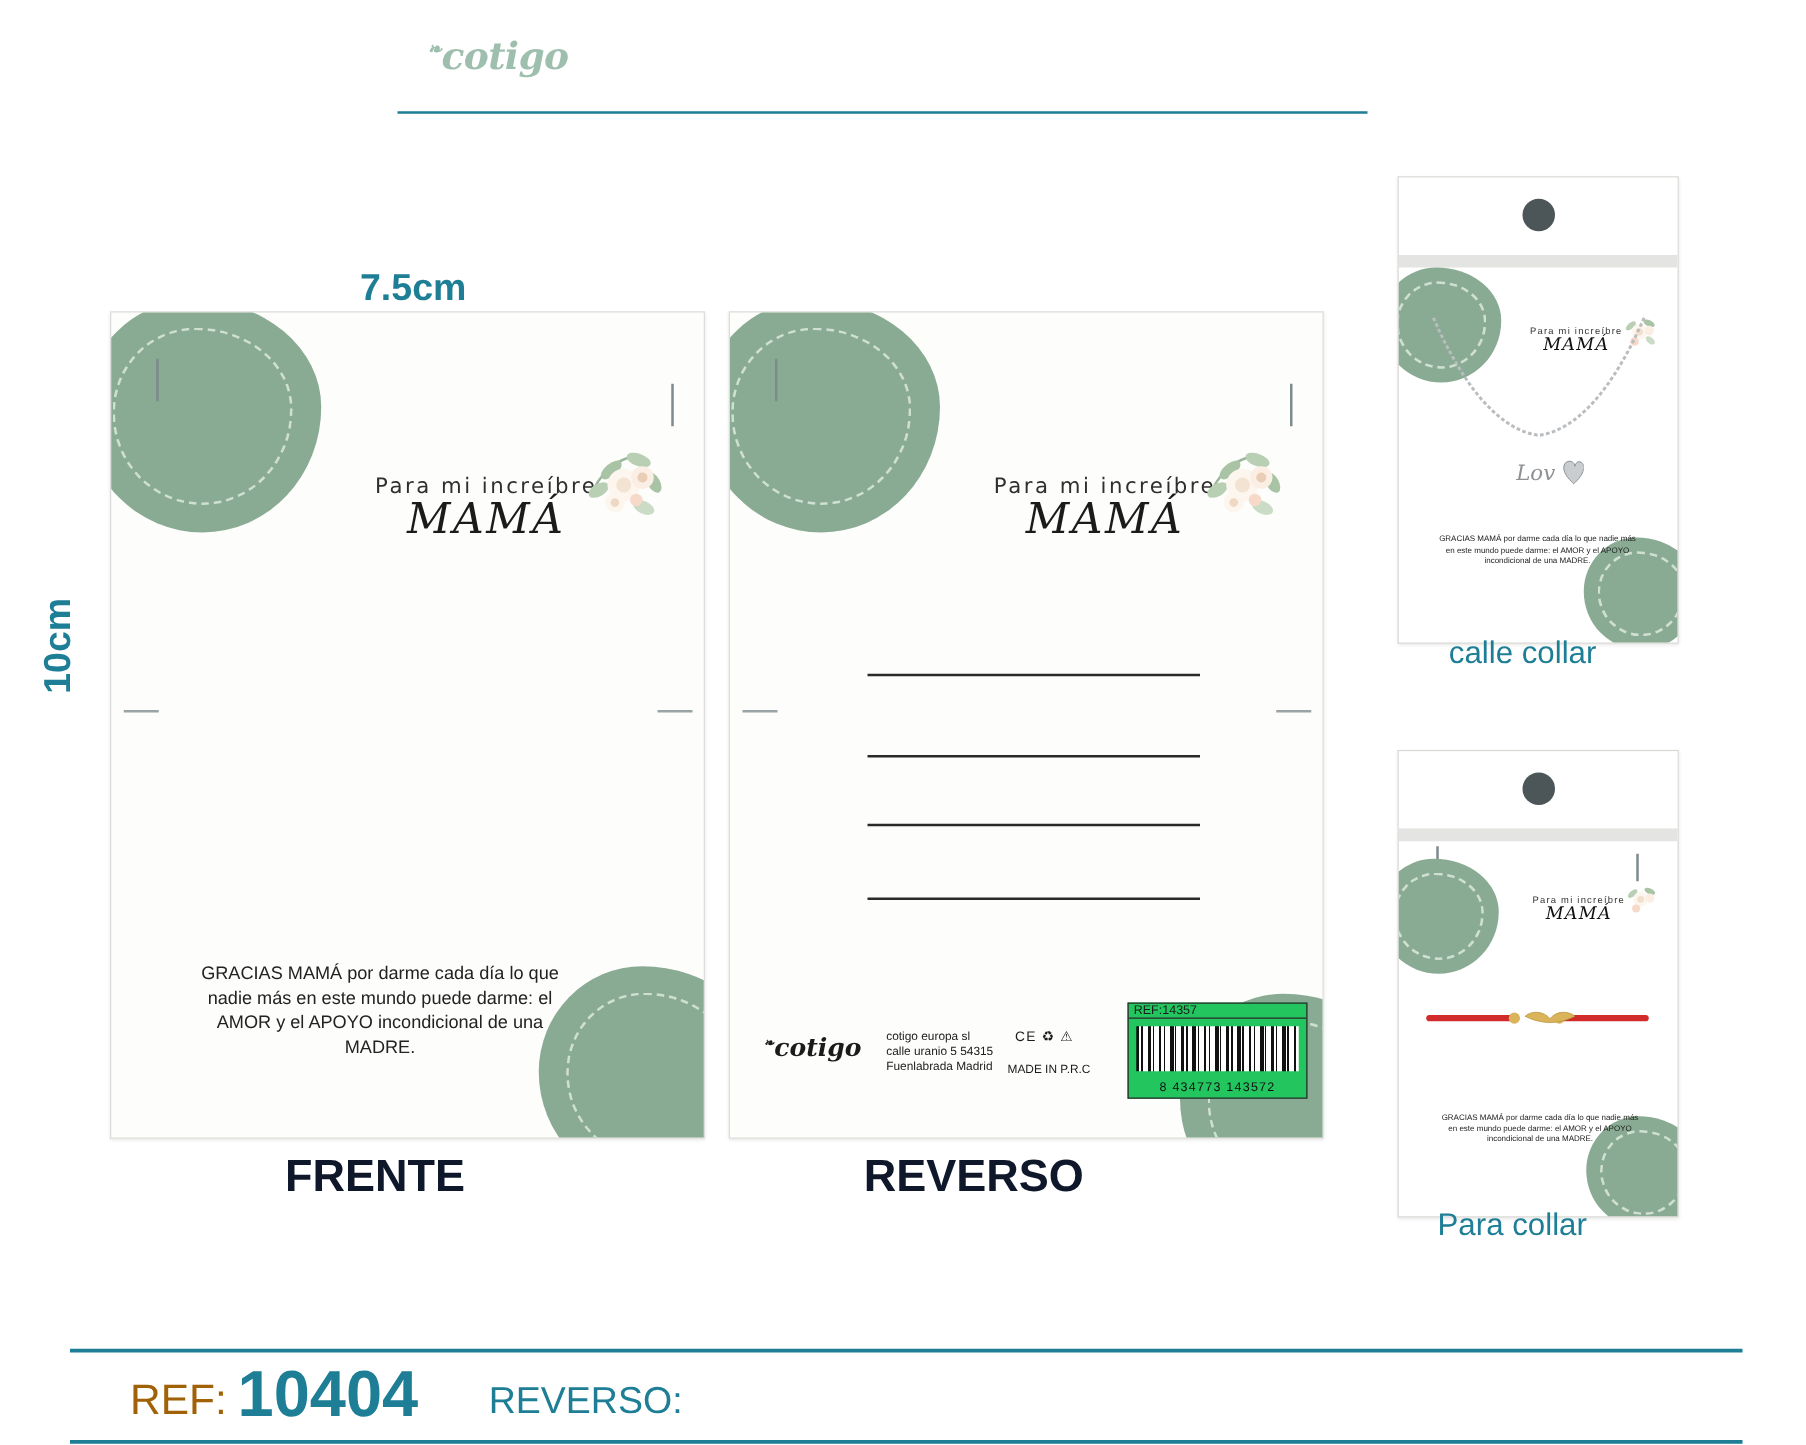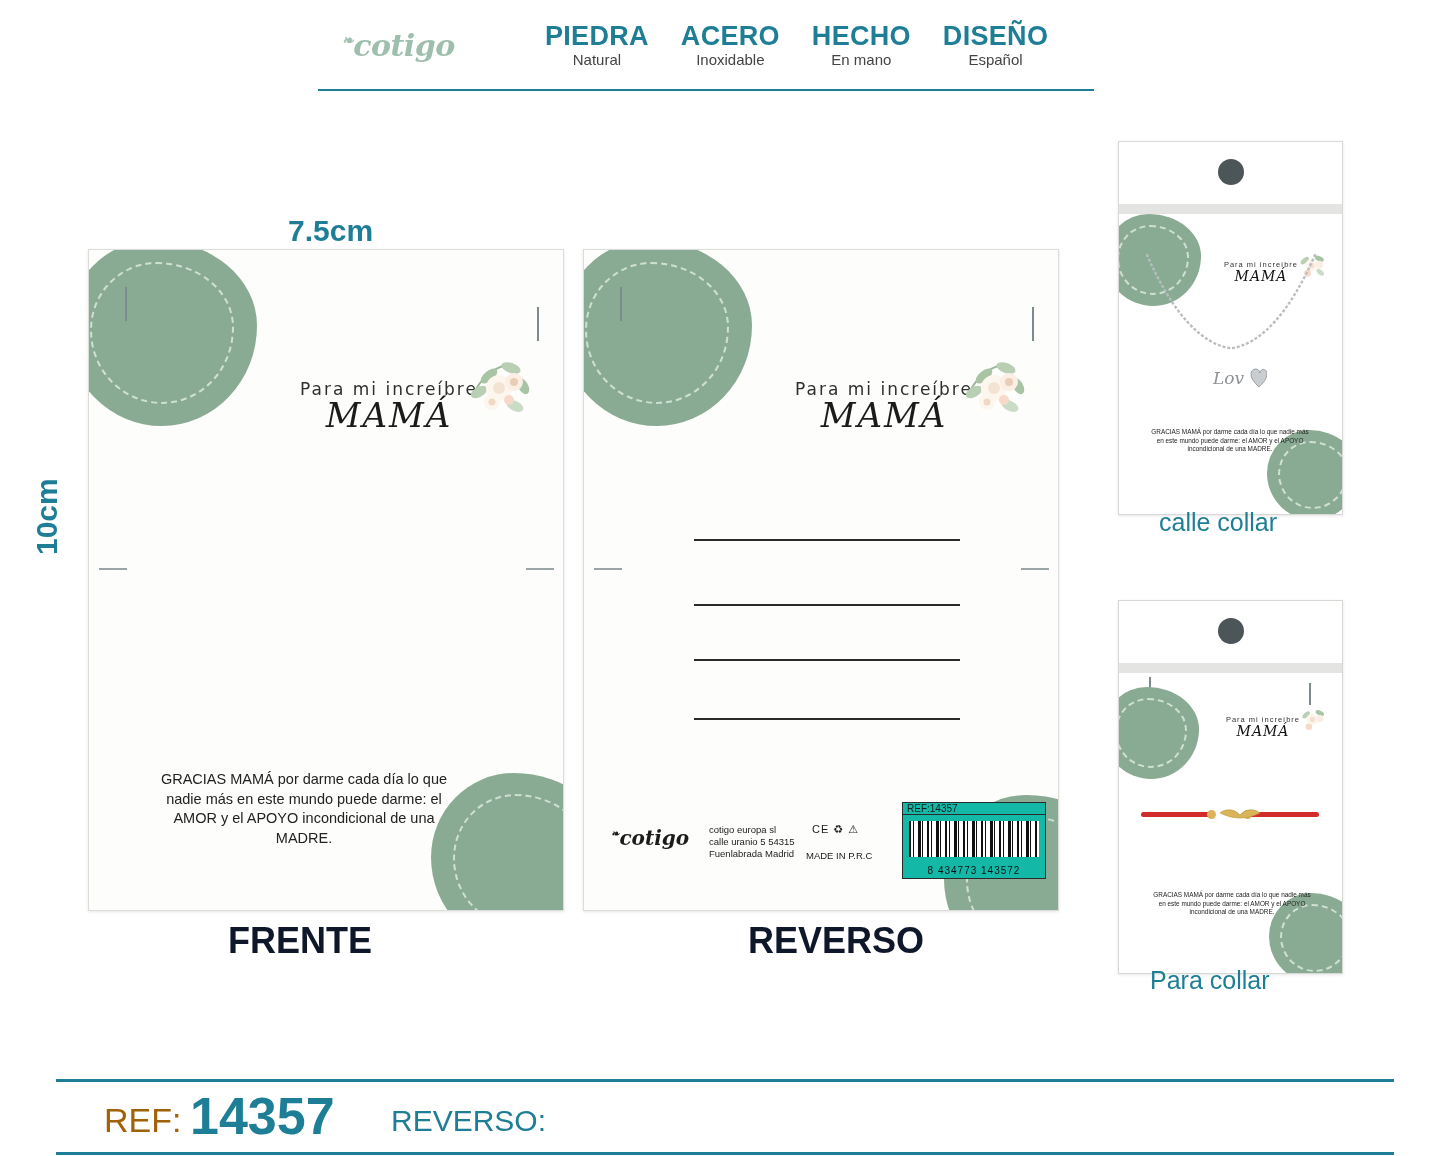--- a/index.html
+++ b/index.html
@@ -181,21 +181,21 @@
     color: #1b1b1b;
     letter-spacing: 1px;
   }
   .foot-made {
     position: absolute;
     font-size: 9.5px;
     color: #1b1b1b;
   }
   .barcode-box {
     position: absolute;
-    background: #14b8a6;
+    background: #22c55e;
     border: 1px solid #2a2a2a;
   }
   .barcode-ref {
     position: absolute;
     font-size: 10px;
     color: #1b1b1b;
     border-bottom: 1px solid #2a2a2a;
     width: 100%;
     box-sizing: border-box;
     padding-left: 4px;
@@ -340,38 +340,20 @@
   }
 </style>
 </head>
 <body>
 
 <div class="header">
   <div class="brand-logo">
     <span class="leaf">❧</span><span>cotigo</span>
   </div>
 
-  <div class="header-claims">
-    <div class="claim">
-      <span class="big">PIEDRA</span>
-      <span class="small">Natural</span>
-    </div>
-    <div class="claim">
-      <span class="big">ACERO</span>
-      <span class="small">Inoxidable</span>
-    </div>
-    <div class="claim">
-      <span class="big">HECHO</span>
-      <span class="small">En mano</span>
-    </div>
-    <div class="claim">
-      <span class="big">DISEÑO</span>
-      <span class="small">Español</span>
-    </div>
-  </div>
 
   <div class="header-rule"></div>
 </div>
 
 <div class="dim-width">7.5cm</div>
 <div class="dim-height">10cm</div>
 
 <div class="card" id="card-front">
 
   <div class="scallop" style="left:-22px; top:-10px; width:190px; height:186px;"></div>
@@ -451,21 +433,21 @@
   <div class="foot-marks" style="left:228px; top:573px;">CE ♻ ⚠</div>
   <div class="foot-made" style="left:222px; top:600px;">MADE IN P.R.C</div>
 
   <div class="barcode-box" style="left:318px; top:552px; width:142px; height:75px;">
     <div class="barcode-ref" style="left:0; top:0;">REF:14357</div>
     <div class="barcode-bars"></div>
     <div class="barcode-num">8 434773 143572</div>
   </div>
 </div>
 
-<div class="caption" style="left:748px; top:920px;">REVERSO</div>
+<div class="caption" style="left:691px; top:920px;">REVERSO</div>
 
 <div class="card hangcard" id="card-necklace">
   <div class="hang-top"></div>
   <div class="hang-hole"></div>
   <div class="hang-band" style="top:62px;"></div>
 
   <div class="scallop" style="left:-14px; top:72px; width:96px; height:92px;"></div>
   <div class="scallop" style="left:148px; top:288px; width:92px; height:90px;"></div>
 
   <div class="mini-title" style="left:84px; top:118px; width:116px;">Para mi increíbre</div>
@@ -525,15 +507,15 @@
   <svg class="wing" viewBox="0 0 44 16" style="left:99px; top:206px; background:none;">
     <path d="M22 8 C17 2 8 1 2 6 C8 9 15 11 22 11 C29 11 36 9 42 6 C36 1 27 2 22 8 Z" fill="#d9b45a" stroke="#b89637" stroke-width="0.6"></path>
   </svg>
 
   <div class="mini-gracias" style="left:32px; top:290px; width:162px;">GRACIAS MAMÁ por darme cada día lo que nadie más en este mundo puede darme: el AMOR y el APOYO incondicional de una MADRE.</div>
 </div>
 <div class="caption-sm" style="left:1150px; top:966px;">Para collar</div>
 
 <div class="footer-rule-top"></div>
 <div class="footer-ref-label">REF:</div>
-<div class="footer-ref-value">14357</div>
+<div class="footer-ref-value">10404</div>
 <div class="footer-materia">REVERSO:</div>
 <div class="footer-rule-bottom"></div>
 
 </body></html>

